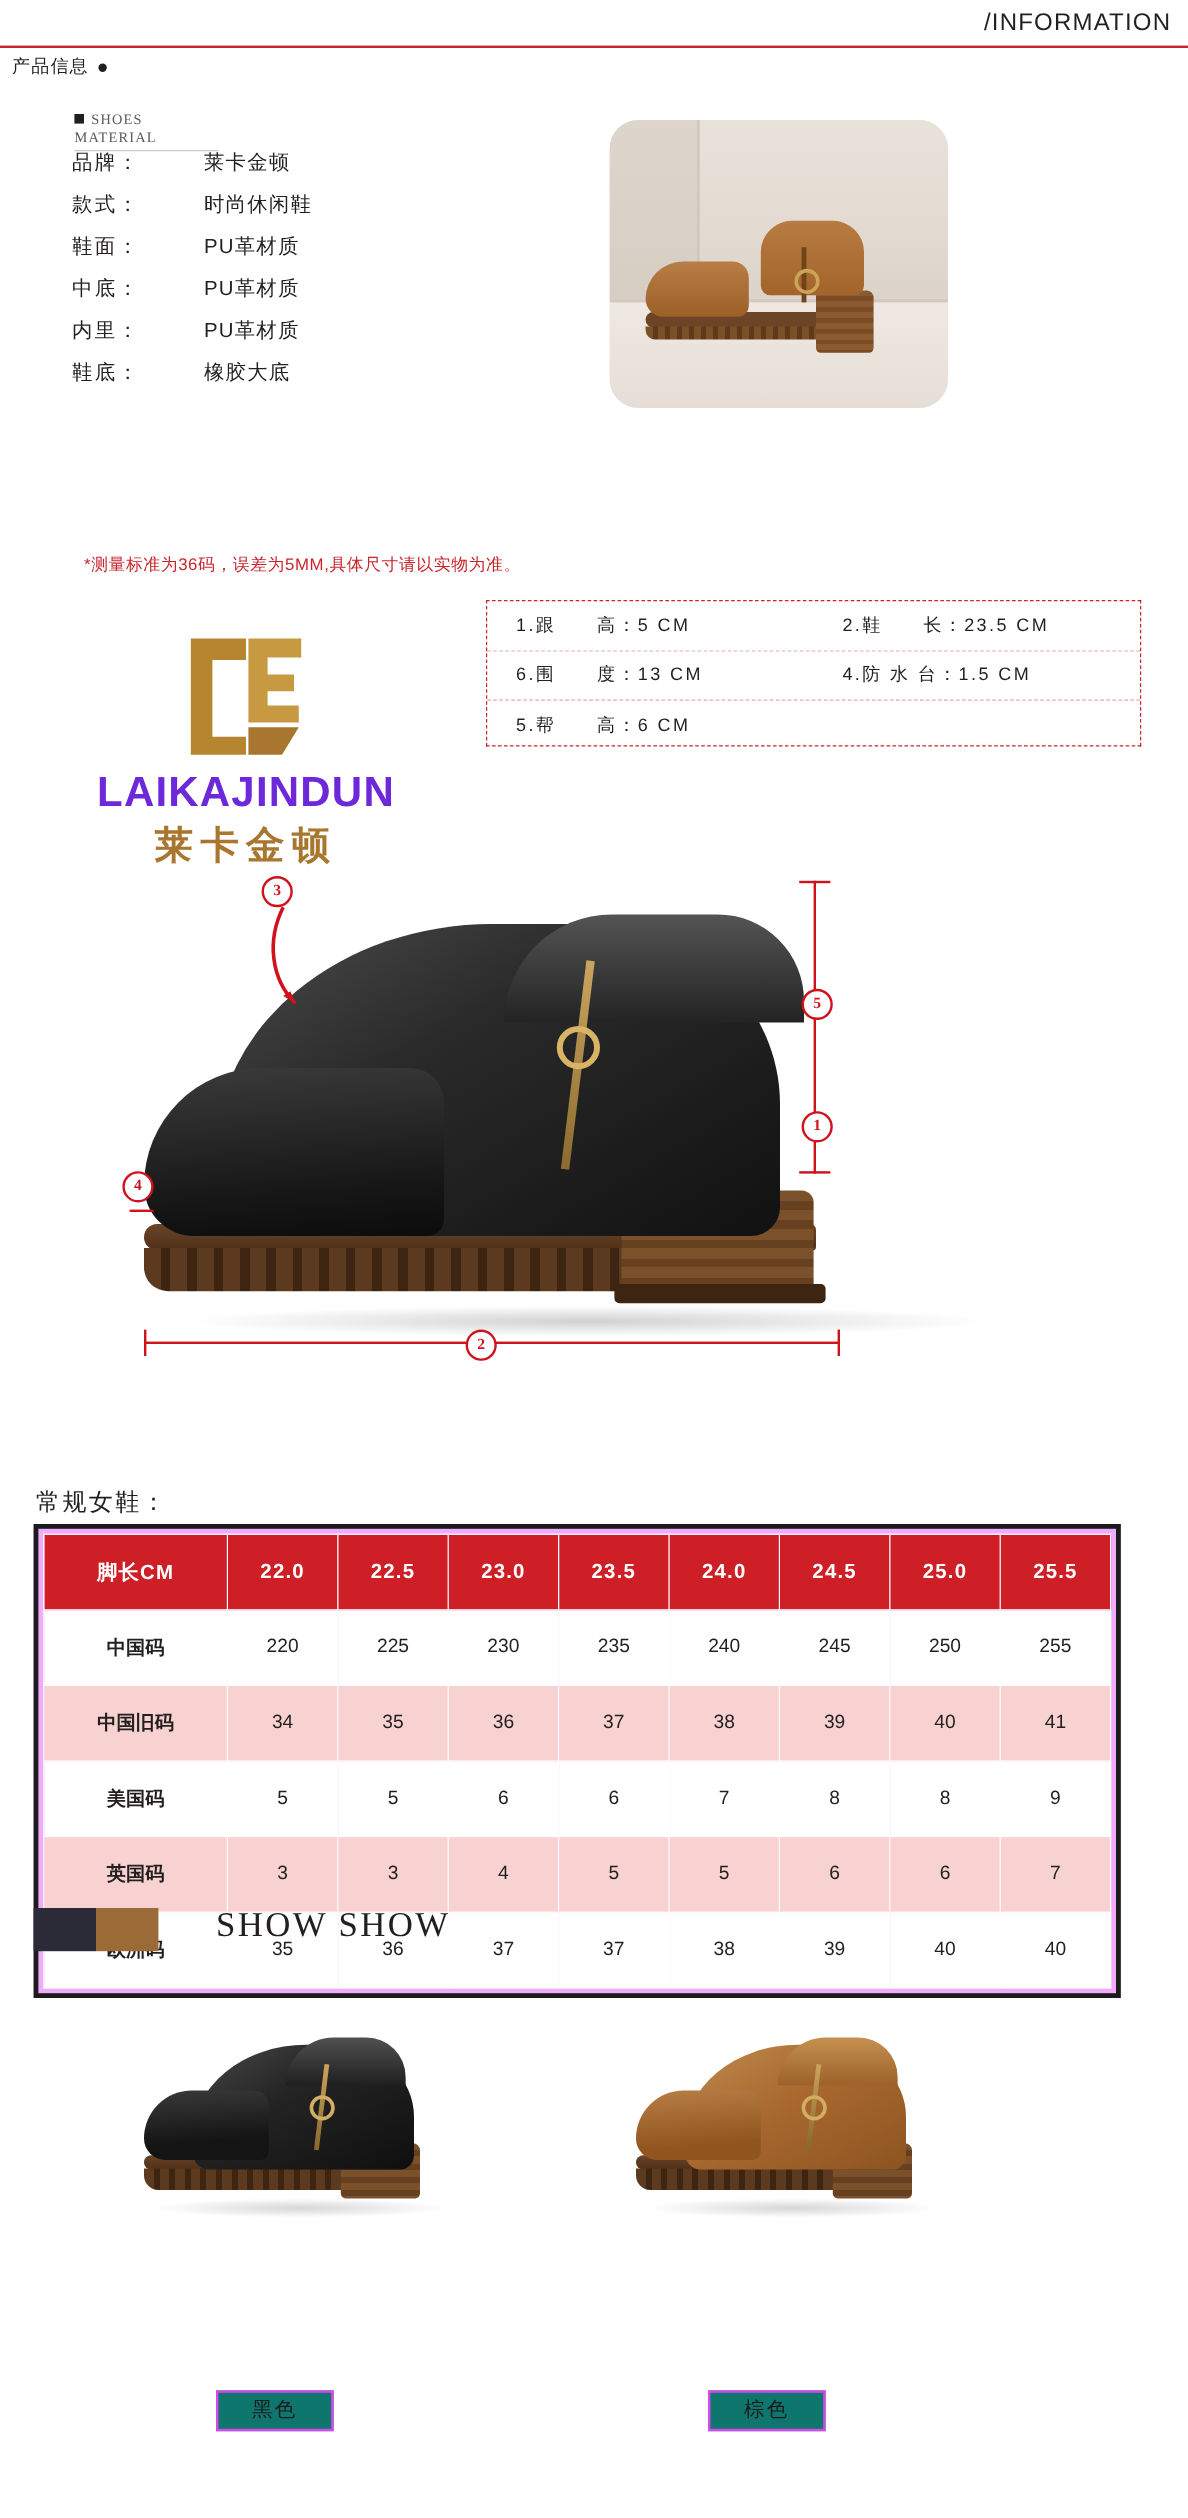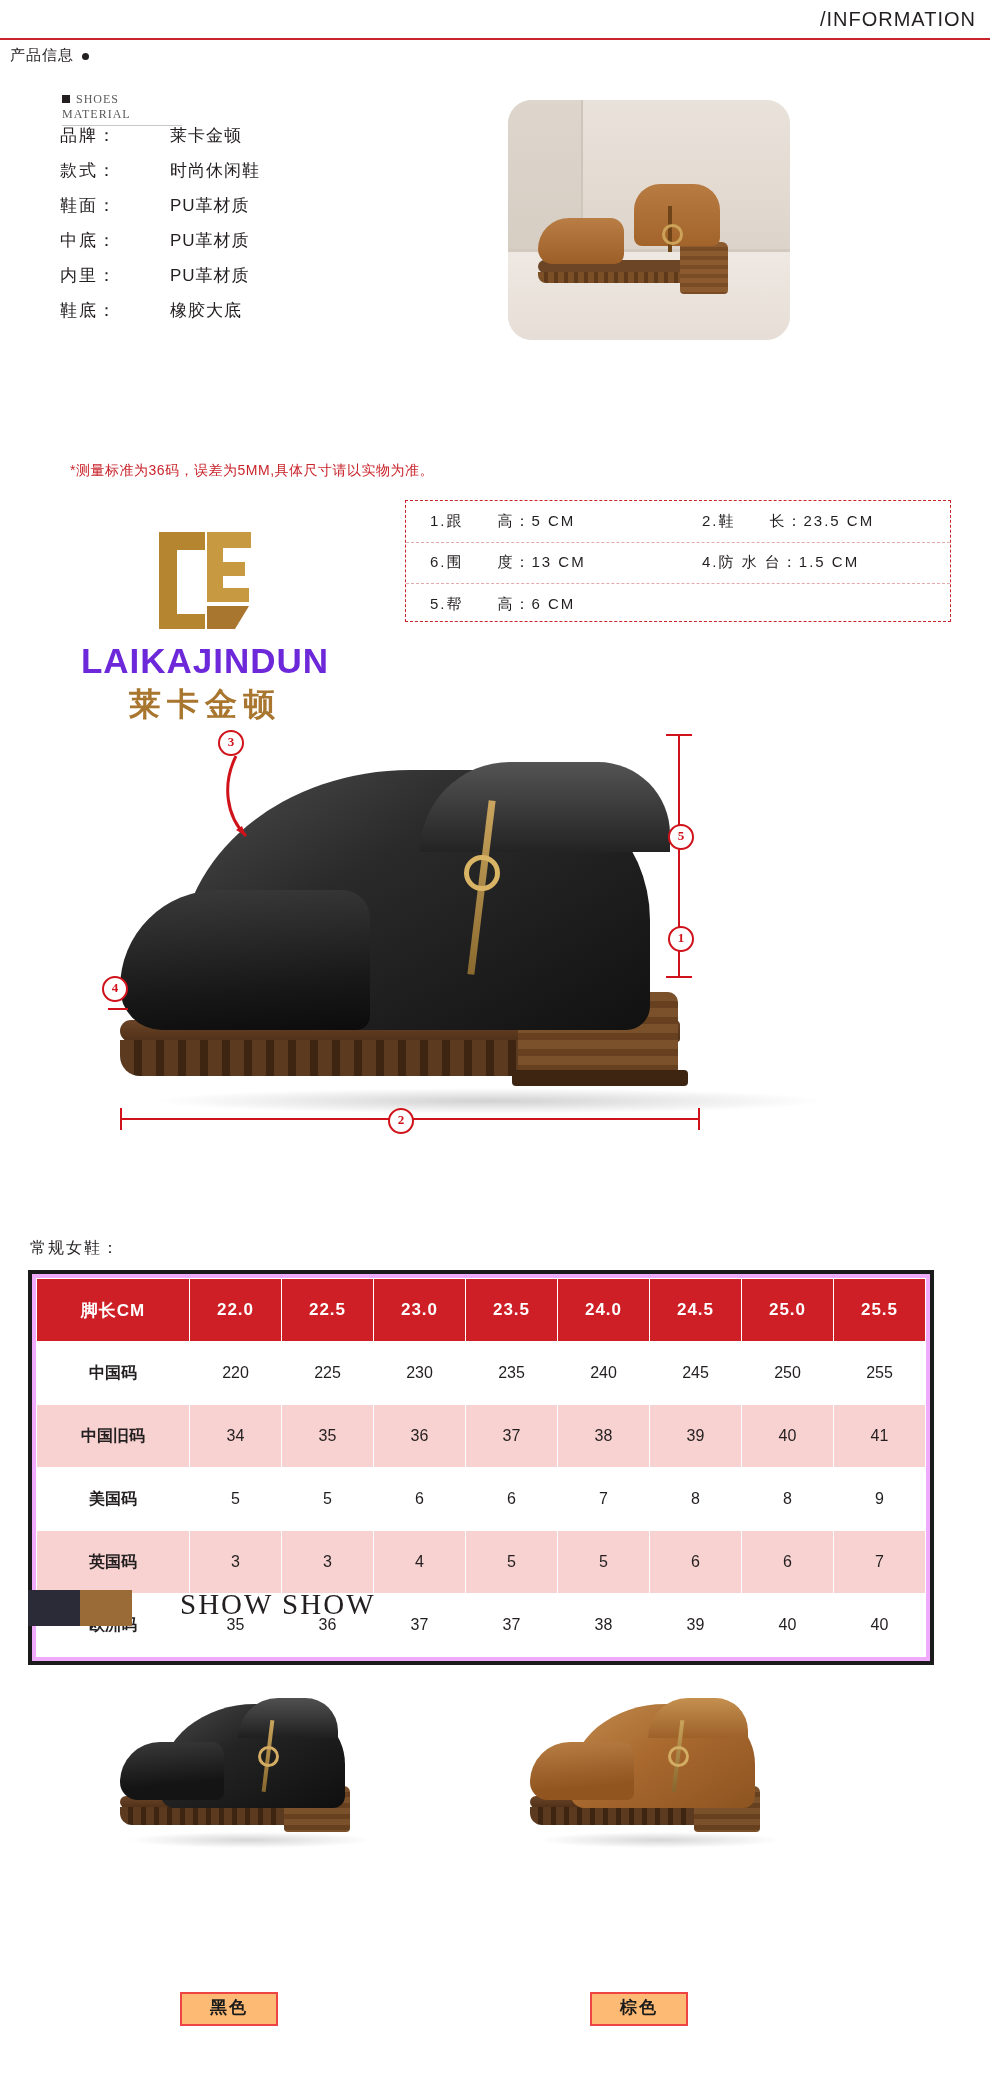--- a/index.html
+++ b/index.html
@@ -360,21 +360,21 @@
     position: absolute;
     width: 2px; height: 22px;
     background: #d0121b;
   }
 
   
   .size-title {
     position: absolute;
     left: 30px;
     top: 1238px;
-    font-size: 16px;
+    font-size: 20px;
     letter-spacing: 2px;
     color: #231f20;
   }
   .size-table-wrap {
     position: absolute;
     left: 28px;
     top: 1270px;
     width: 906px;
     border: 4px solid #1b1b1b;
     box-sizing: border-box;
@@ -504,28 +504,28 @@
     position: absolute;
     left: 10px; top: 152px;
     width: 240px; height: 16px;
     background: radial-gradient(ellipse at center, rgba(0,0,0,0.16) 0%, rgba(0,0,0,0) 72%);
   }
 
   .color-label {
     position: absolute;
     width: 94px;
     height: 30px;
-    border: 2px solid #ef4444;
+    border: 2px solid #d946ef;
     text-align: center;
     line-height: 28px;
     font-size: 17px;
-    font-weight: bold;
+    font-weight: normal;
     color: #1b1b1b;
     letter-spacing: 2px;
-    background: #fdba74;
+    background: #0f766e;
   }
   .label-black { left: 180px; top: 1992px; }
   .label-brown { left: 590px; top: 1992px; }
 </style>
 </head>
 <body>
 
 <div class="page">
 
   <div class="header">

